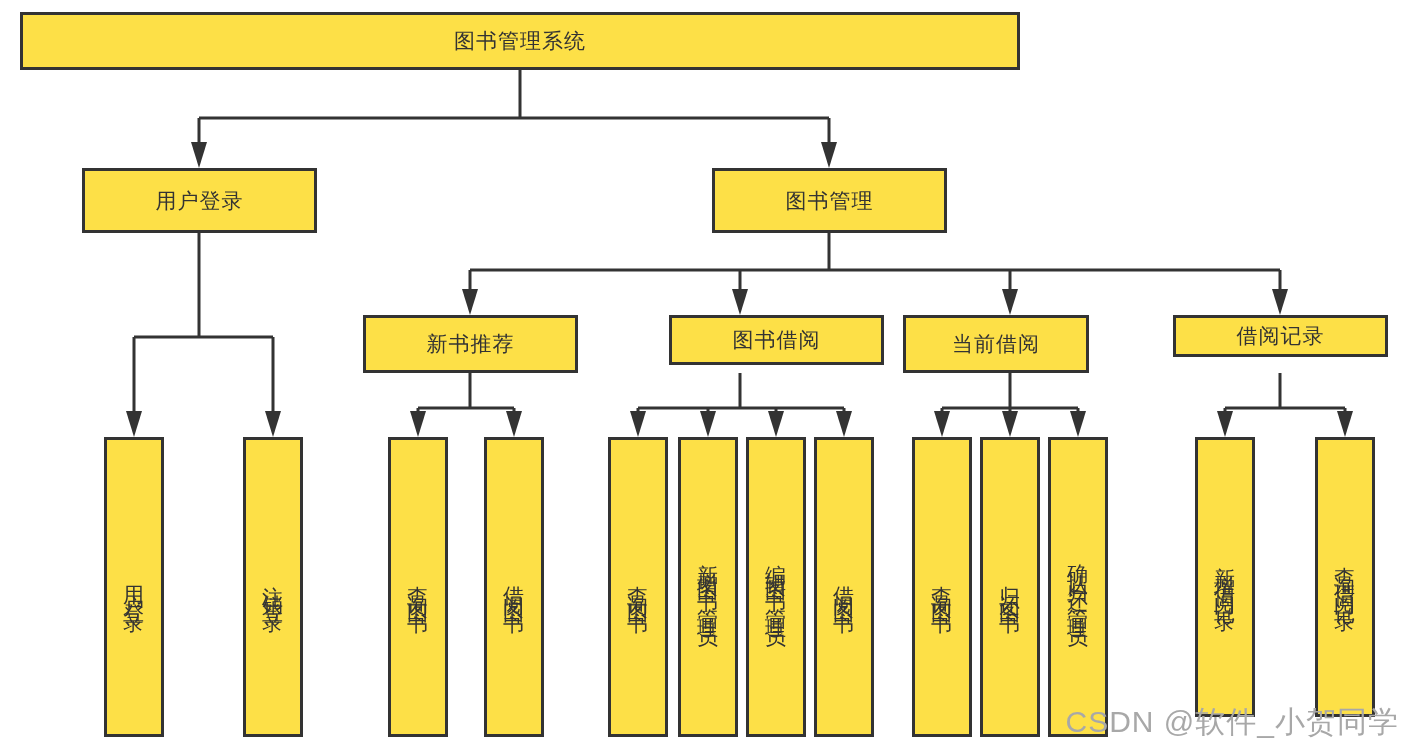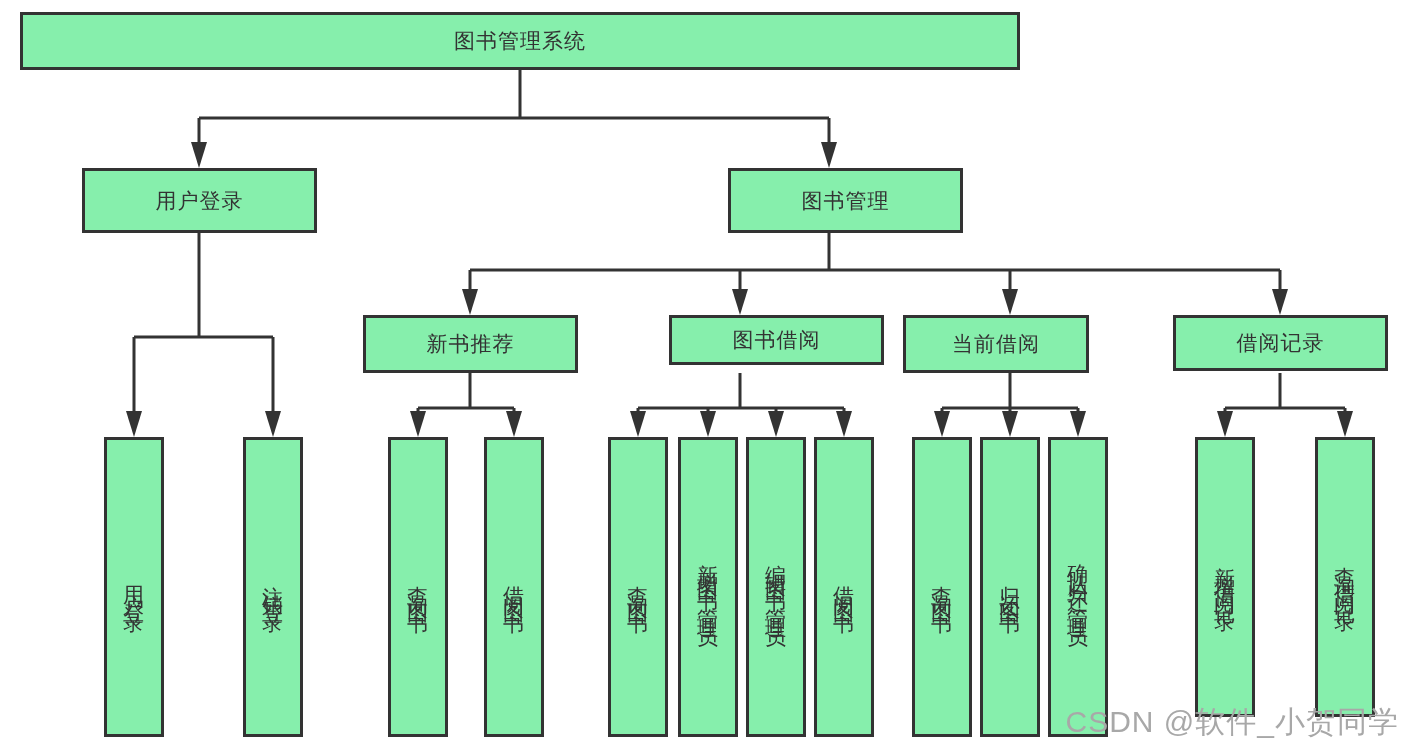--- a/index.html
+++ b/index.html
@@ -18,21 +18,21 @@
   #connectors {
     position: absolute;
     left: 0;
     top: 0;
     z-index: 1;
   }
   .node {
     position: absolute;
     box-sizing: border-box;
     border: 3px solid #333333;
-    background: #86efac;
+    background: #fde047;
     display: flex;
     align-items: center;
     justify-content: center;
     color: #333333;
     z-index: 2;
   }
   .hlabel {
     font-size: 21px;
     letter-spacing: 1px;
     white-space: nowrap;
@@ -93,34 +93,34 @@
     </g>
   </svg>
 
   <div class="node" style="left:20px; top:12px; width:1000px; height:58px;">
     <span class="hlabel">图书管理系统</span>
   </div>
 
   <div class="node" style="left:82px; top:168px; width:235px; height:65px;">
     <span class="hlabel">用户登录</span>
   </div>
-  <div class="node" style="left:712px; top:168px; width:235px; height:65px;margin-left:16px;">
+  <div class="node" style="left:712px; top:168px; width:235px; height:65px;">
     <span class="hlabel">图书管理</span>
   </div>
 
   <div class="node" style="left:363px; top:315px; width:215px; height:58px;">
     <span class="hlabel">新书推荐</span>
   </div>
   <div class="node" style="left:633px; top:315px; width:215px; height:50px;margin-left:36px;">
     <span class="hlabel">图书借阅</span>
   </div>
   <div class="node" style="left:903px; top:315px; width:186px; height:58px;">
     <span class="hlabel">当前借阅</span>
   </div>
-  <div class="node" style="left:1173px; top:315px; width:215px; height:56px;">
+  <div class="node" style="left:1173px; top:315px; width:215px; height:42px;">
     <span class="hlabel">借阅记录</span>
   </div>
 
   <div class="node" style="left:104px; top:437px; width:60px; height:300px;">
     <span class="vlabel">用户登录</span>
   </div>
   <div class="node" style="left:243px; top:437px; width:60px; height:300px;">
     <span class="vlabel">注销登录</span>
   </div>
 

